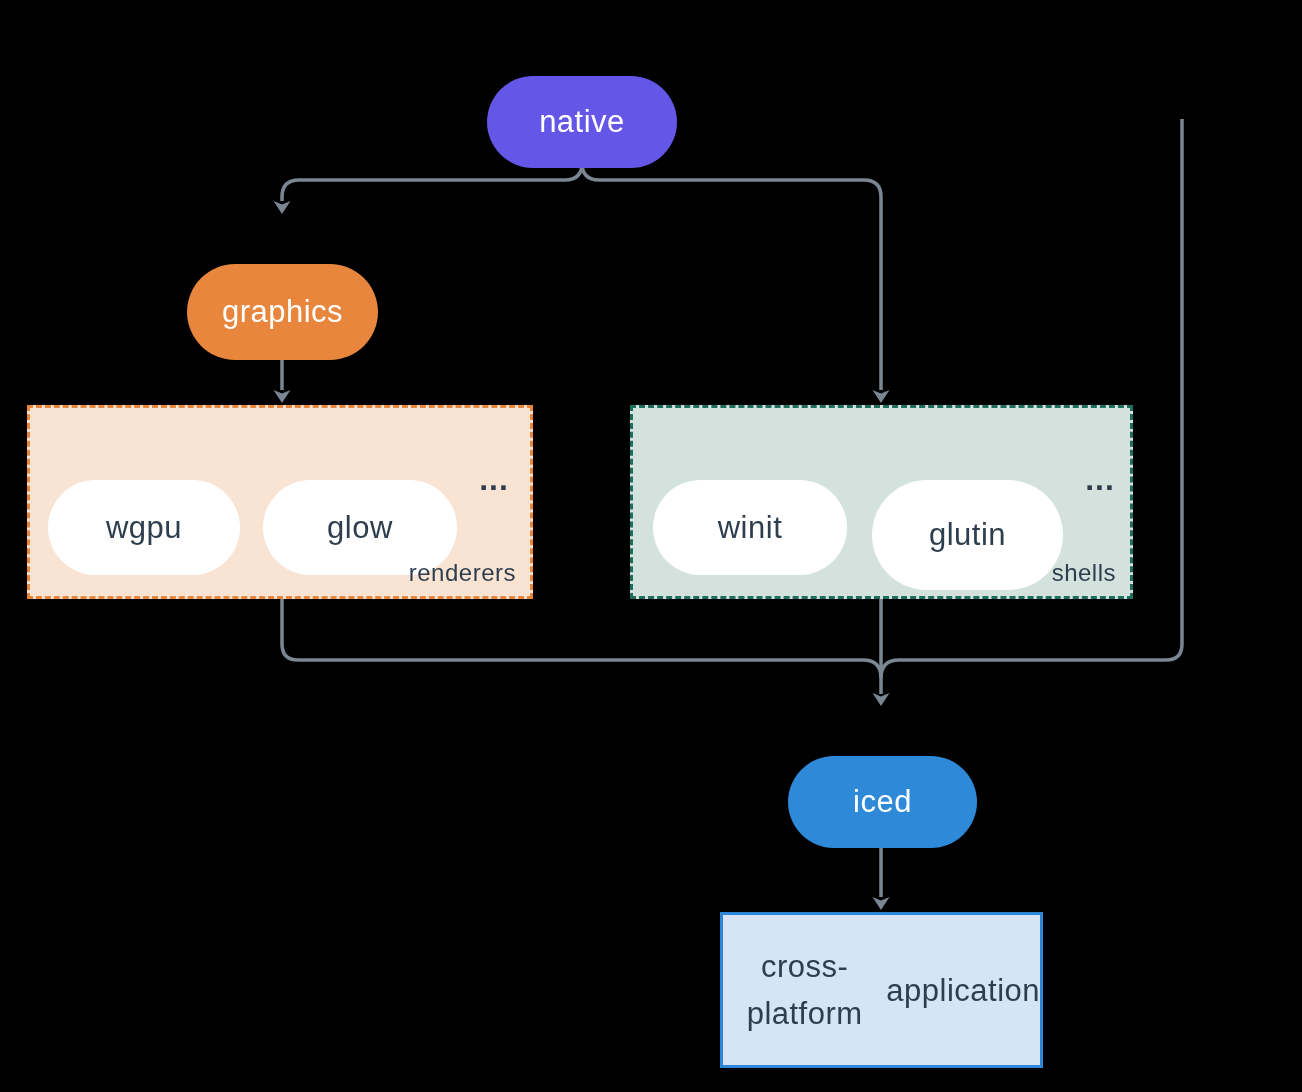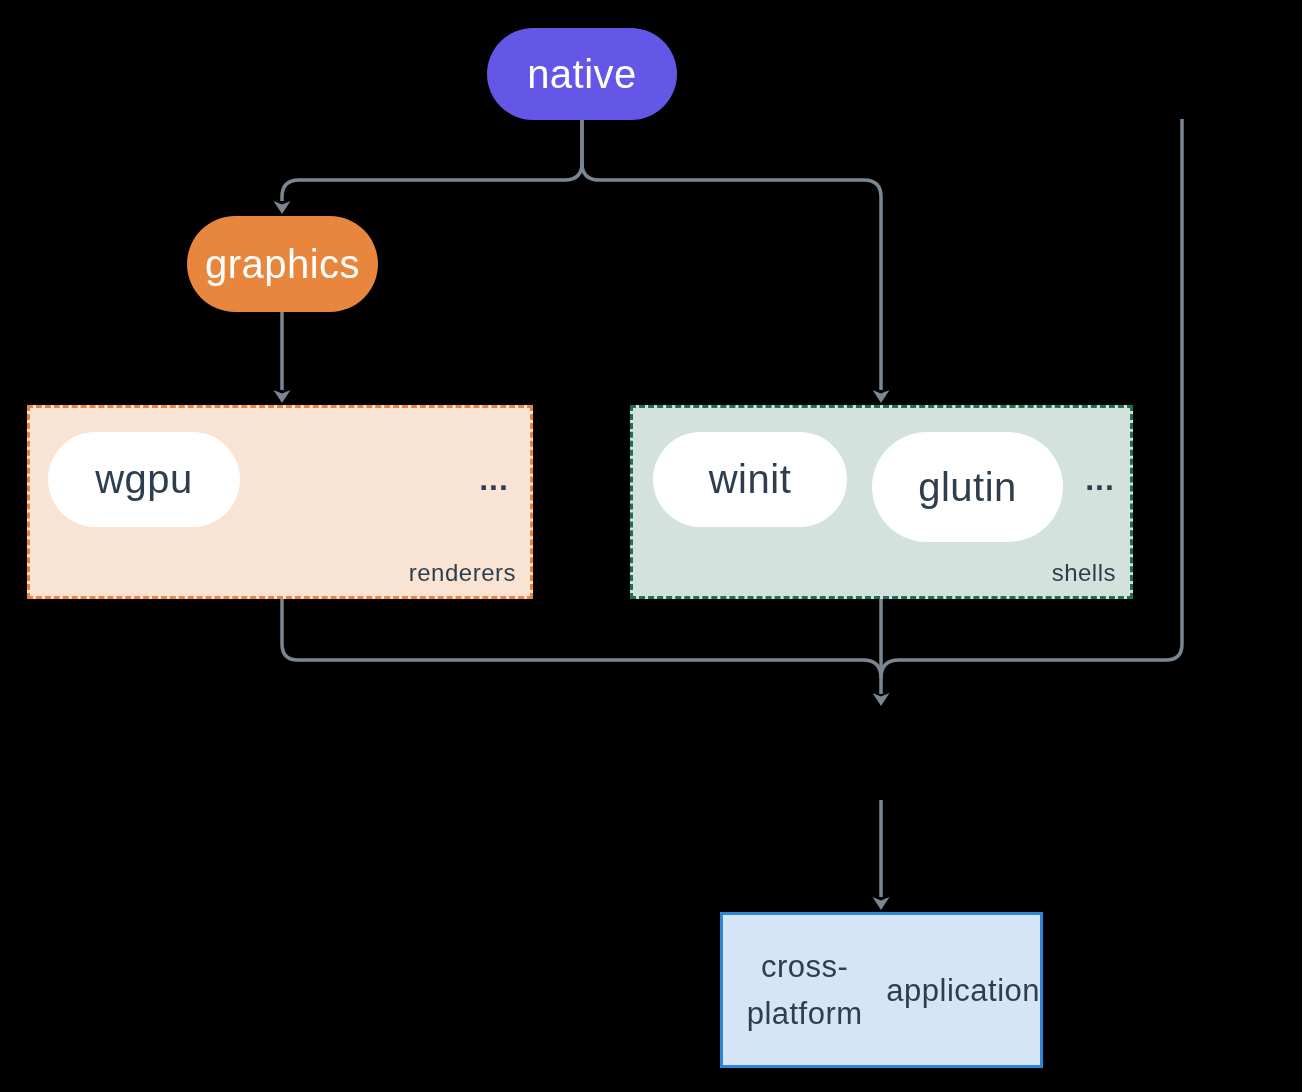--- a/index.html
+++ b/index.html
@@ -33,22 +33,23 @@
   }
   .edge { stroke: var(--connector); stroke-width: 3.5; fill: none; stroke-linecap: butt; }
   .arrow { fill: var(--connector); stroke: none; }
 
   .pill {
     position: absolute;
     display: flex;
     align-items: center;
     justify-content: center;
     border-radius: 999px;
-    font-size: 40px;
+    font-size: 31px;
     letter-spacing: 0.5px;
+    margin-top: 48px;
   }
   .pill.purple { background: var(--purple); color: var(--node-text-light); }
   .pill.orange { background: var(--orange); color: var(--node-text-light); }
   .pill.blue   { background: var(--blue);   color: var(--node-text-light); }
   .pill.white  { background: #FFFFFF;       color: var(--node-text-dark); }
 
   .group {
     position: absolute;
     width: 506px;
     height: 194px;
@@ -124,30 +125,32 @@
     <path class="arrow" d="M 872.5 897 L 881 910 L 889.5 897 L 881 900.5 Z"></path>
   </svg>
 
   <div class="pill purple" style="left:487px; top:28px; width:190px; height:92px;">native</div>
 
 
   <div class="pill orange" style="left:187px; top:216px; width:191px; height:96px;">graphics</div>
 
   <div class="group renderers">
     <div class="pill white" style="left:18px; top:24px; width:192px; height:95px;">wgpu</div>
+    <div class="pill white" style="left:233px; top:24px; width:194px; height:95px;">glow</div>
     <div class="ellipsis" style="left:434px;">...</div>
     <div class="group-label">renderers</div>
   </div>
 
   <div class="group shells">
     <div class="pill white" style="left:20px; top:24px; width:194px; height:95px;">winit</div>
     <div class="pill white" style="left:239px; top:24px; width:191px; height:110px;">glutin</div>
     <div class="ellipsis" style="left:437px;">...</div>
     <div class="group-label">shells</div>
   </div>
 
+  <div class="pill blue" style="left:788px; top:708px; width:189px; height:92px;">iced</div>
 
   <div class="app-box">
     <span>cross-platform</span>
     <span>application</span>
   </div>
 
 </div>
 
 </body></html>

